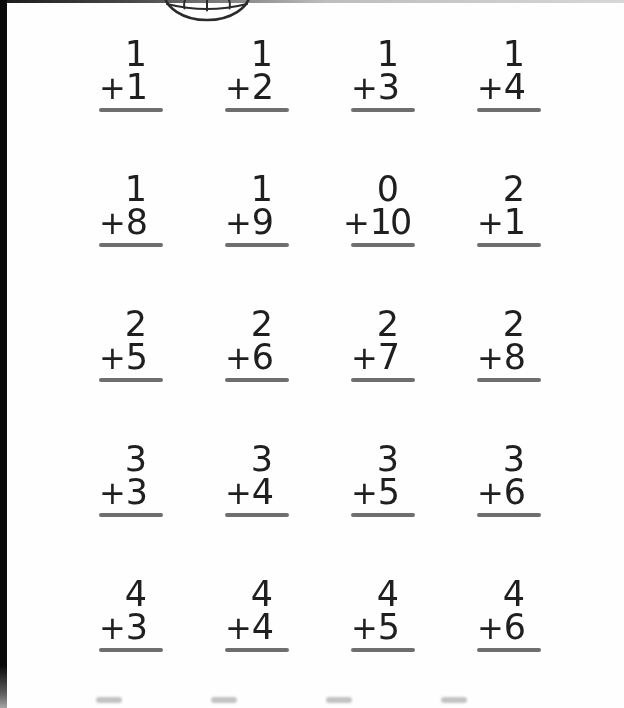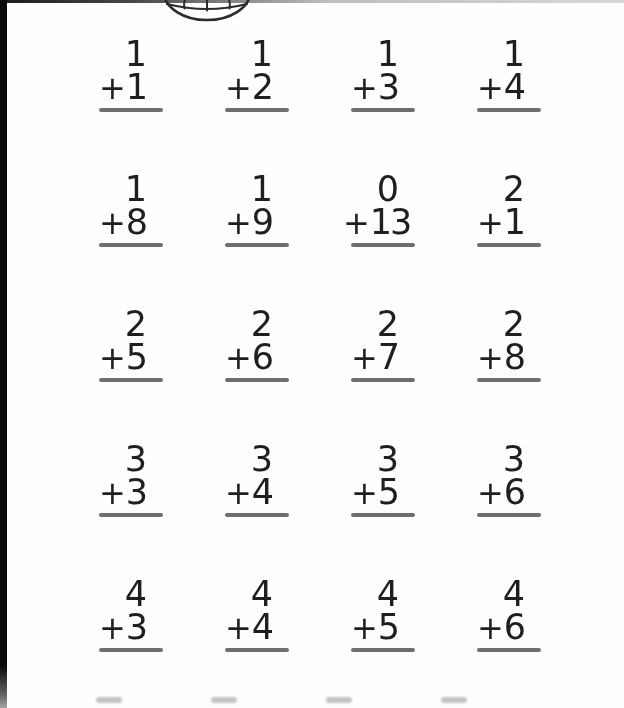--- a/index.html
+++ b/index.html
@@ -111,21 +111,21 @@
       <span class="plus">+</span>
       <span class="addend">9</span>
     </div>
     <div class="rule"></div>
   </div>
 
   <div class="prob">
     <div class="top">0</div>
     <div class="bottom wide">
       <span class="plus">+</span>
-      <span class="addend">13</span>
+      <span class="addend">10</span>
     </div>
     <div class="rule"></div>
   </div>
 
   <div class="prob">
     <div class="top">2</div>
     <div class="bottom">
       <span class="plus">+</span>
       <span class="addend">1</span>
     </div>

